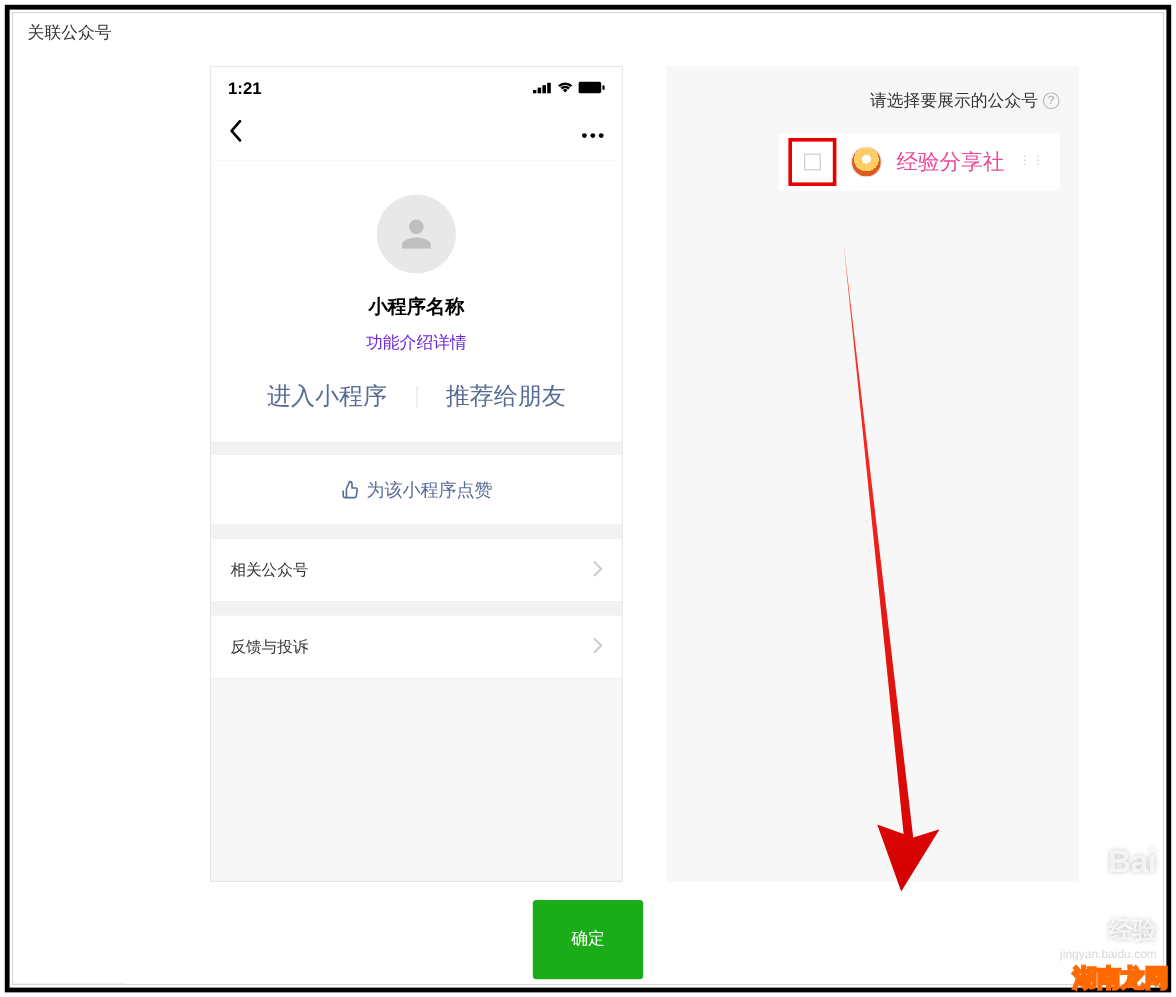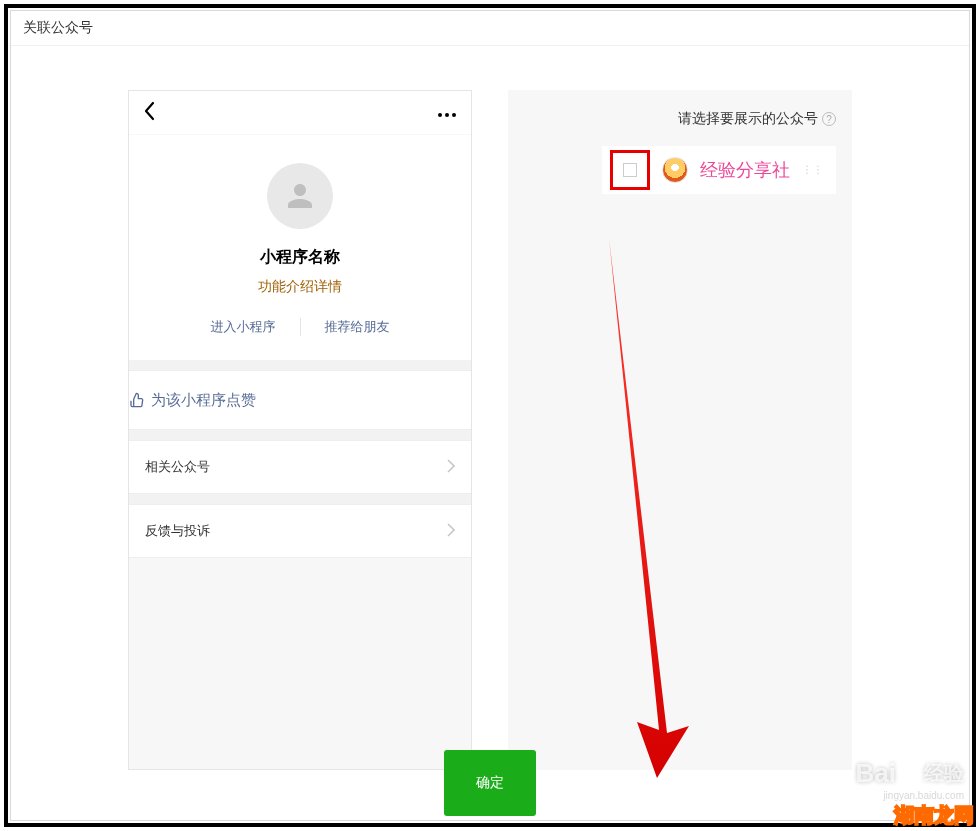--- a/index.html
+++ b/index.html
@@ -17,21 +17,21 @@
     width: 972px; height: 823px;
     border: 4px solid #000;
     background: #fff;
   }
   .inner {
     position: absolute;
     left: 2px; top: 2px; right: 2px; bottom: 2px;
     border: 1px solid #d9d9d9;
     background: #fff;
     display: flex;
-    flex-direction: column;
+    flex-direction: row;
   }
   .title-bar {
     padding: 8px 12px;
     font-size: 14px;
     color: #333;
     border-bottom: 1px solid #f0f0f0;
   }
   .content-row {
     flex: 1;
     display: flex;
@@ -86,42 +86,43 @@
   }
   .avatar svg { fill: #bfbfbf; }
   .app-name {
     font-size: 16px;
     color: #000;
     font-weight: 600;
     margin-bottom: 10px;
   }
   .app-desc {
     font-size: 14px;
-    color: #a16207;
+    color: #6d28d9;
     margin-bottom: 22px;
   }
   .action-links {
     display: flex;
     align-items: center;
     gap: 0;
   }
   .action-link {
     color: #576B95;
-    font-size: 13px;
+    font-size: 20px;
     padding: 0 24px;
   }
   .vline {
     width: 1px; height: 18px; background: #e5e5e5;
   }
   .gap { height: 10px; background: #f2f2f2; }
   .praise-row {
     background: #fff;
     height: 60px;
     display: flex;
     align-items: center;
+    justify-content: center;
     gap: 6px;
     color: #576B95;
     font-size: 15px;
     border-top: 1px solid #eee;
     border-bottom: 1px solid #eee;
   }
   .list-row {
     background: #fff;
     height: 54px;
     display: flex;
@@ -220,21 +221,21 @@
 
   
   .wm-baidu {
     position: absolute;
     right: 16px; bottom: 42px;
     color: rgba(255,255,255,.7);
     font-size: 26px;
     font-weight: 700;
     text-shadow: 0 0 4px rgba(0,0,0,.25);
     pointer-events: none;
-    display: flex; align-items: center; gap: 4px;
+    display: flex; align-items: flex-end; gap: 4px; flex-direction: column;
   }
   .wm-baidu .small { font-size: 20px; font-weight: 700; }
   .wm-url {
     position: absolute;
     right: 16px; bottom: 30px;
     color: rgba(200,200,200,.7);
     font-size: 10px;
     pointer-events: none;
   }
   .wm-hunan {
@@ -252,20 +253,38 @@
 <body>
 
 <div class="outer">
   <div class="inner">
 
     <div class="title-bar">关联公众号</div>
 
     <div class="content-row">
 
       <div class="phone">
+        <div class="status-bar">
+          <span>1:21</span>
+          <span class="status-icons">
+            <svg width="16" height="10" viewBox="0 0 16 10">
+                <rect x="0" y="7" width="3" height="3" fill="#000"></rect>
+                <rect x="4" y="5" width="3" height="5" fill="#000"></rect>
+                <rect x="8" y="3" width="3" height="7" fill="#000"></rect>
+                <rect x="12" y="1" width="3" height="9" fill="#000"></rect>
+              </svg>
+            <svg width="14" height="10" viewBox="0 0 14 10">
+                <path d="M7 9 L5 7 A3 3 0 0 1 9 7 Z M3 5 A6 6 0 0 1 11 5 L9.5 6.5 A4 4 0 0 0 4.5 6.5 Z M1 3 A9 9 0 0 1 13 3 L11.5 4.5 A7 7 0 0 0 2.5 4.5 Z" fill="#000"></path>
+              </svg>
+            <svg width="22" height="10" viewBox="0 0 22 10">
+                <rect x="0" y="0" width="19" height="10" rx="2" fill="#000"></rect>
+                <rect x="20" y="3" width="2" height="4" rx="1" fill="#000"></rect>
+              </svg>
+          </span>
+        </div>
         <div class="nav-bar">
           <span>
             <svg width="12" height="20" viewBox="0 0 12 20">
                 <path d="M10 2 L3 10 L10 18" stroke="#000" stroke-width="2.2" fill="none" stroke-linecap="round" stroke-linejoin="round"></path>
               </svg>
           </span>
           <span>
             <svg width="20" height="6" viewBox="0 0 20 6">
                 <circle cx="3" cy="3" r="2" fill="#000"></circle>
                 <circle cx="10" cy="3" r="2" fill="#000"></circle>

